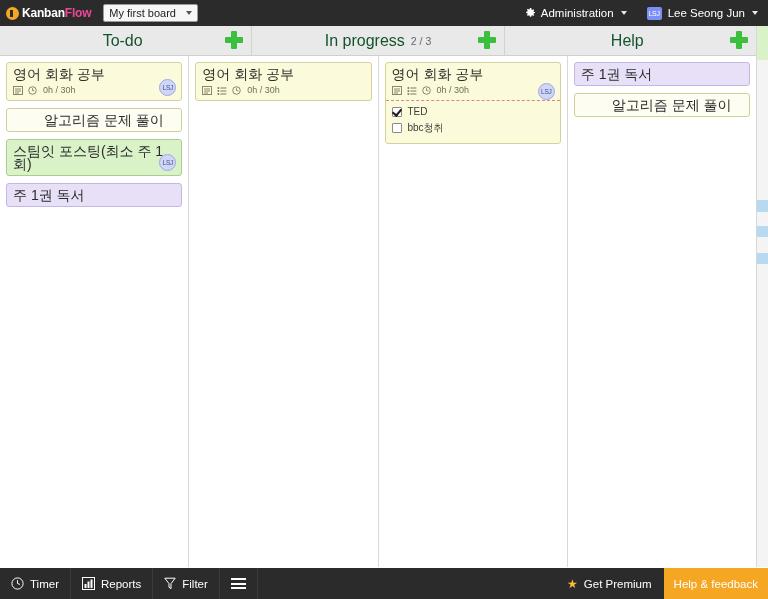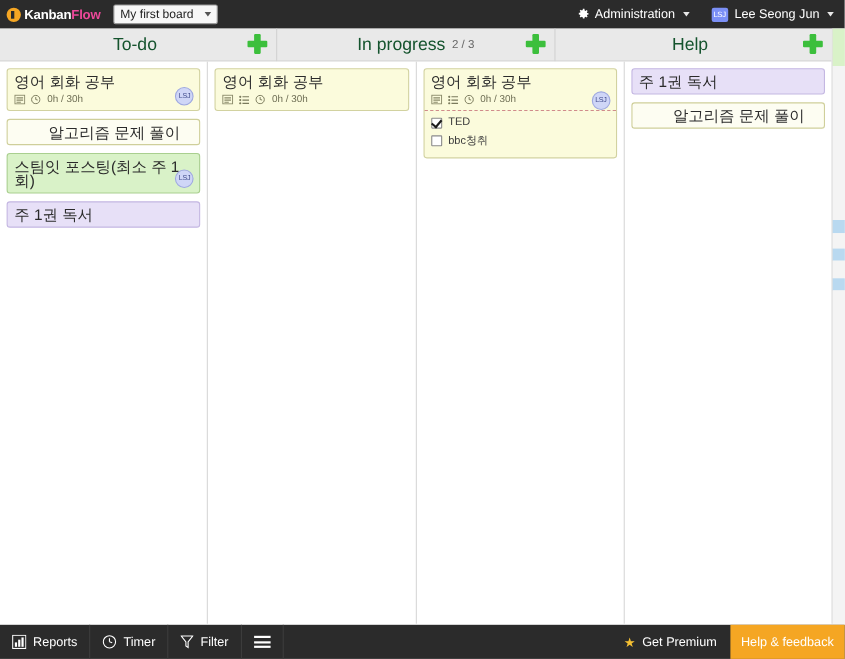--- a/index.html
+++ b/index.html
@@ -468,40 +468,40 @@
     <div class="rail-seg" style="height:11px;background:#b9d9f0"></div>
     <div class="rail-seg" style="height:16px;background:#f4f4f4"></div>
     <div class="rail-seg" style="height:11px;background:#b9d9f0"></div>
     <div class="rail-seg" style="height:303px;background:#f4f4f4"></div>
   </div>
 
   <div class="bottombar">
     <div class="bottom-item">
       <span class="bi">
         <svg width="13" height="13" viewBox="0 0 13 13">
+            <circle cx="6.5" cy="6.5" r="5.6" fill="none" stroke="#ffffff"></circle>
+            <line x1="6.5" y1="6.5" x2="6.5" y2="3.2" stroke="#ffffff"></line>
+            <line x1="6.5" y1="6.5" x2="9" y2="7.4" stroke="#ffffff"></line>
+          </svg>
+      </span>
+      <span>Timer</span>
+    </div>
+    <div class="bottom-item">
+      <span class="bi">
+        <svg width="13" height="13" viewBox="0 0 13 13">
             <rect x="0.5" y="0.5" width="12" height="12" fill="none" stroke="#ffffff"></rect>
             <rect x="2.5" y="7" width="2" height="4" fill="#ffffff"></rect>
             <rect x="5.5" y="4.5" width="2" height="6.5" fill="#ffffff"></rect>
             <rect x="8.5" y="2.5" width="2" height="8.5" fill="#ffffff"></rect>
           </svg>
       </span>
       <span>Reports</span>
     </div>
     <div class="bottom-item">
       <span class="bi">
-        <svg width="13" height="13" viewBox="0 0 13 13">
-            <circle cx="6.5" cy="6.5" r="5.6" fill="none" stroke="#ffffff"></circle>
-            <line x1="6.5" y1="6.5" x2="6.5" y2="3.2" stroke="#ffffff"></line>
-            <line x1="6.5" y1="6.5" x2="9" y2="7.4" stroke="#ffffff"></line>
-          </svg>
-      </span>
-      <span>Timer</span>
-    </div>
-    <div class="bottom-item">
-      <span class="bi">
         <svg width="12" height="13" viewBox="0 0 12 13">
             <path d="M0.8 1.2h10.4L7 6.6v5l-2-1.3v-3.7z" fill="none" stroke="#ffffff"></path>
           </svg>
       </span>
       <span>Filter</span>
     </div>
     <div class="bottom-item">
       <span class="hamburger">
           <span></span>
           <span></span>

